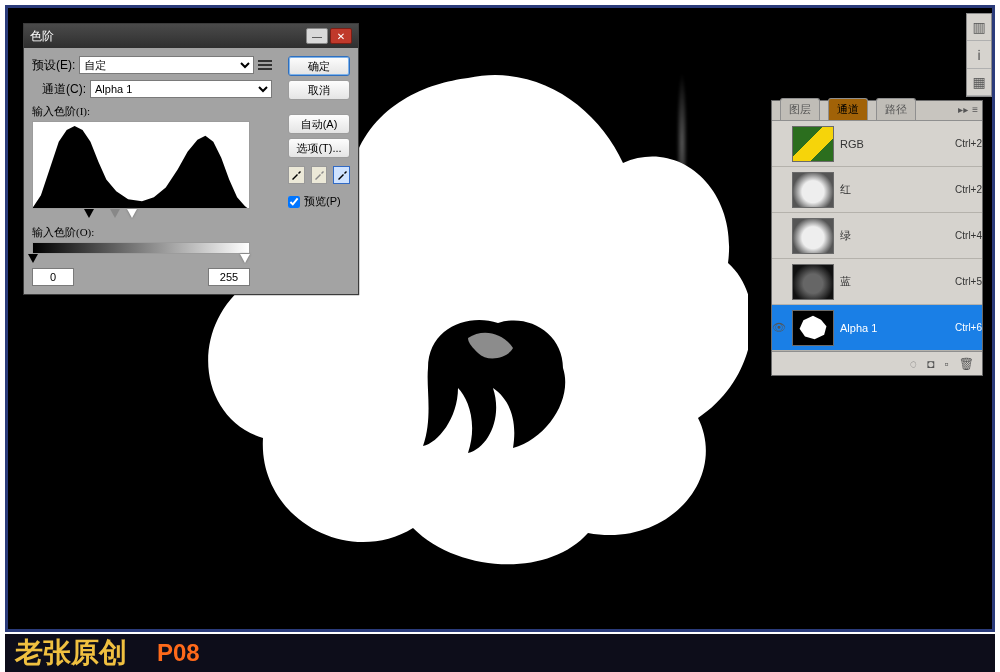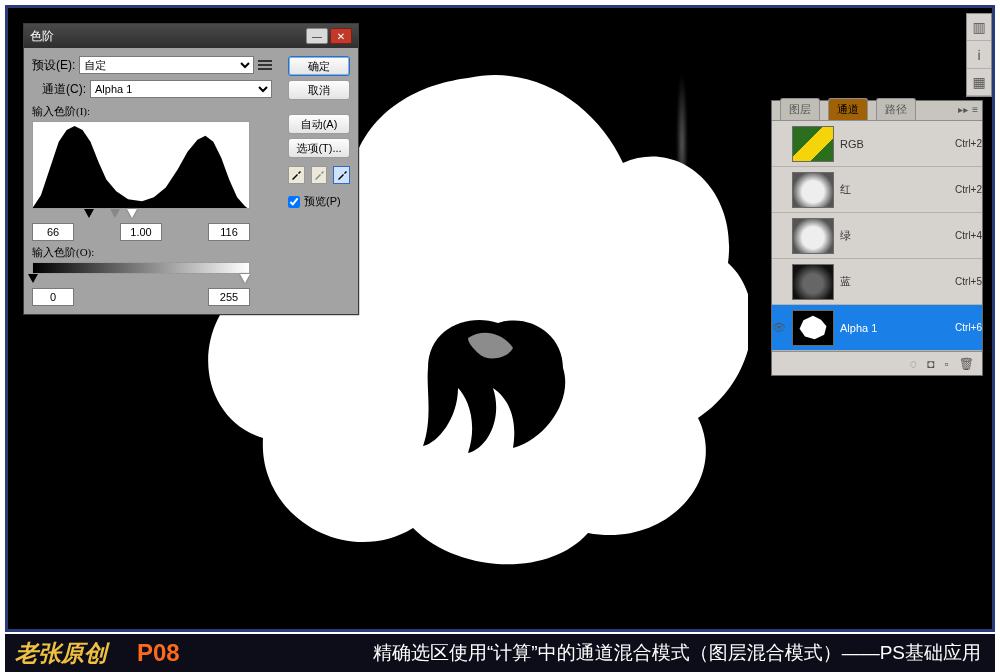--- a/index.html
+++ b/index.html
@@ -69,21 +69,21 @@
 
 
 .th-rgb{background:linear-gradient(135deg,#2b6e1e 40%,#f6d40a 40% 70%,#2b6e1e 70%);}
 .th-gray{background:radial-gradient(circle at 50% 55%,#eee 40%,#555 75%);}
 .th-dark{background:radial-gradient(circle at 50% 55%,#666 35%,#111 75%);}
 .th-mask{background:#000;position:relative;}
 .th-mask::after{content:"";position:absolute;inset:4px;background:#fff;clip-path:polygon(50% 5%,75% 20%,92% 45%,85% 78%,55% 95%,25% 85%,8% 55%,20% 22%);}
 
 
 .footer{position:absolute;left:5px;right:5px;bottom:0;height:38px;background:#0d0d1a;display:flex;align-items:center;padding:0 10px;color:#fff;gap:30px;font-family:"KaiTi","STKaiti",serif;}
-.footer .brand{color:#f0c040;font-size:23px;font-weight:bold;font-style:italic;}
+.footer .brand{color:#f0c040;font-size:28px;font-weight:bold;}
 .footer .page{color:#ff6a1a;font-size:24px;font-weight:bold;text-align:center;}
 .footer .desc{color:#fff;font-size:19px;margin-left:auto;margin-right:4px;}
 </style>
 </head>
 <body>
 
 <div class="frame">
   <div class="canvas">
     <div class="scratch"></div>
     <div class="flower">
@@ -120,25 +120,20 @@
         <div class="section-label">输入色阶(I):</div>
         <div class="histo">
           <svg viewBox="0 0 218 88" preserveAspectRatio="none">
             <path fill="#000" d="M0 88 L0 86 L8 74 L16 50 L26 20 L34 8 L42 4 L50 8 L58 20 L66 40 L74 58 L84 70 L96 78 L110 80 L122 76 L134 66 L146 48 L156 30 L166 18 L174 14 L182 20 L190 36 L198 58 L206 76 L214 85 L218 88 Z"></path>
           </svg>
         </div>
         <div class="sliders">
           <div class="tri black" style="left:52px"></div>
           <div class="tri gray" style="left:78px"></div>
           <div class="tri white" style="left:95px"></div>
-        </div>
-        <div class="valrow">
-          <input value="66" style="">
-          <input value="1.00" style="">
-          <input value="116" style="">
         </div>
         <div class="section-label">输入色阶(O):</div>
         <div class="grad"></div>
         <div class="sliders">
           <div class="tri black" style="left:-4px"></div>
           <div class="tri white" style="left:208px"></div>
         </div>
         <div class="valrow">
           <input value="0" style="">
           <span></span>
@@ -229,14 +224,13 @@
       <span>◘</span>
       <span>▫</span>
       <span>🗑</span>
     </div>
   </div>
 </div>
 
 <div class="footer">
   <span class="brand">老张原创</span>
   <span class="page">P08</span>
-  <span class="desc">精确选区使用“计算”中的通道混合模式（图层混合模式）——PS基础应用</span>
 </div>
 
 </body></html>

